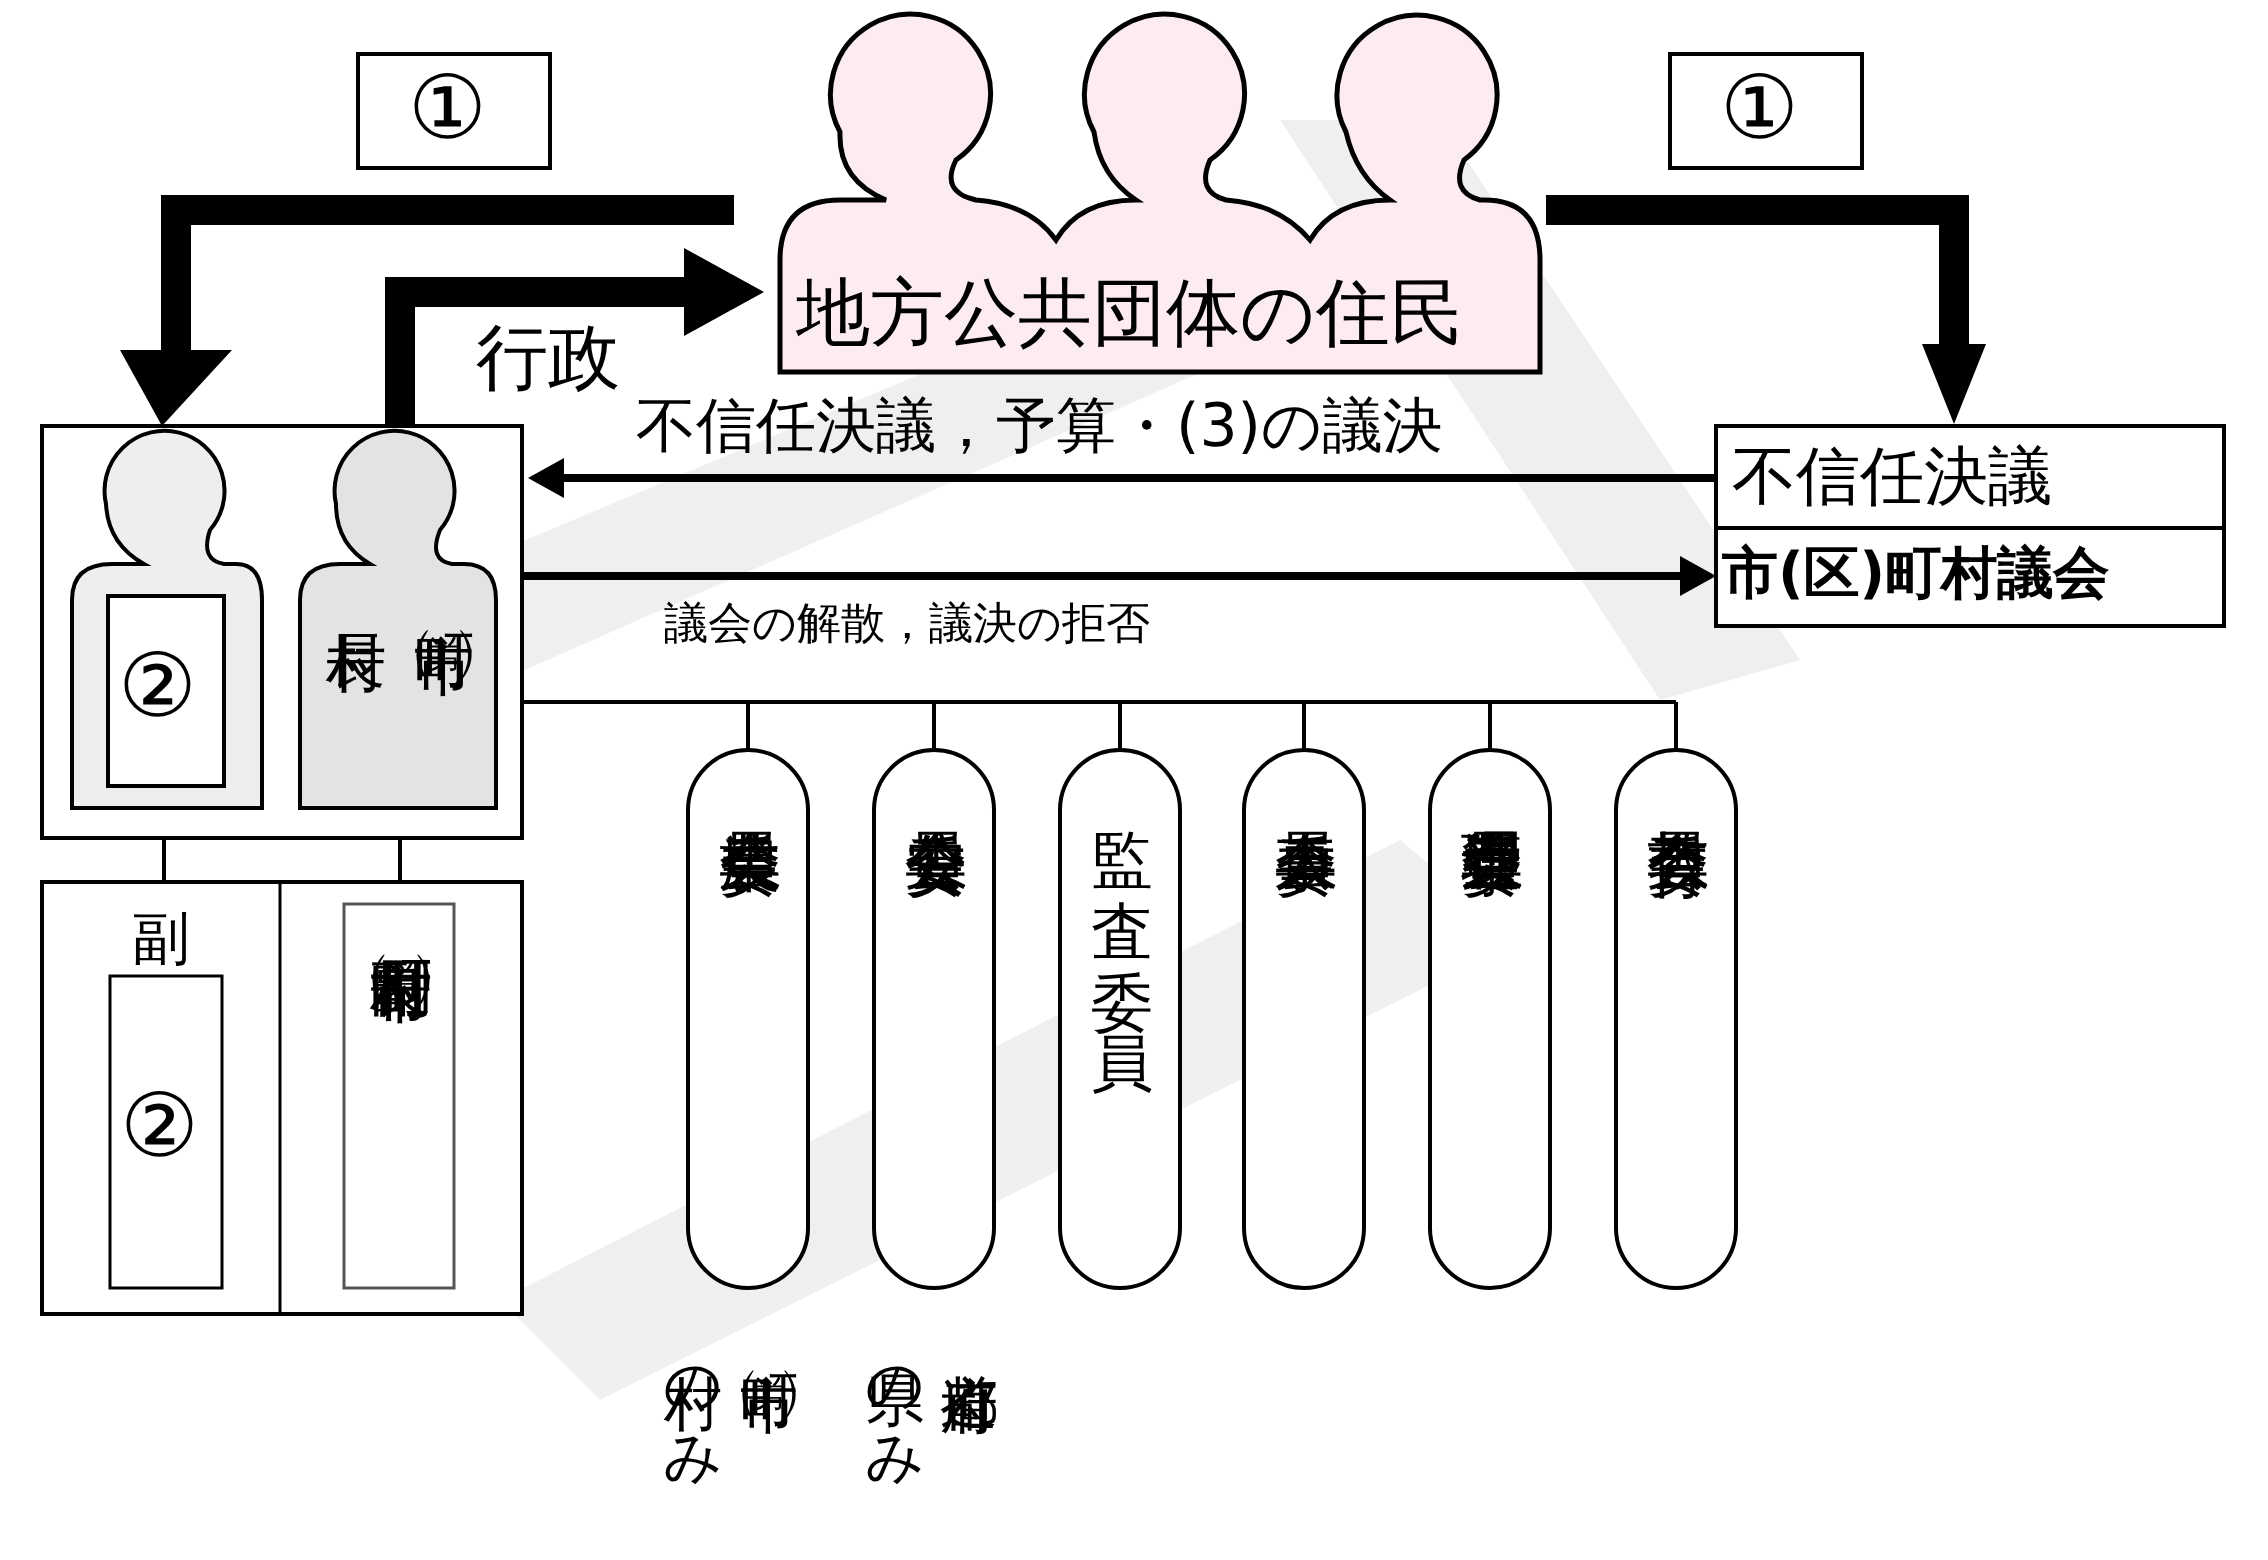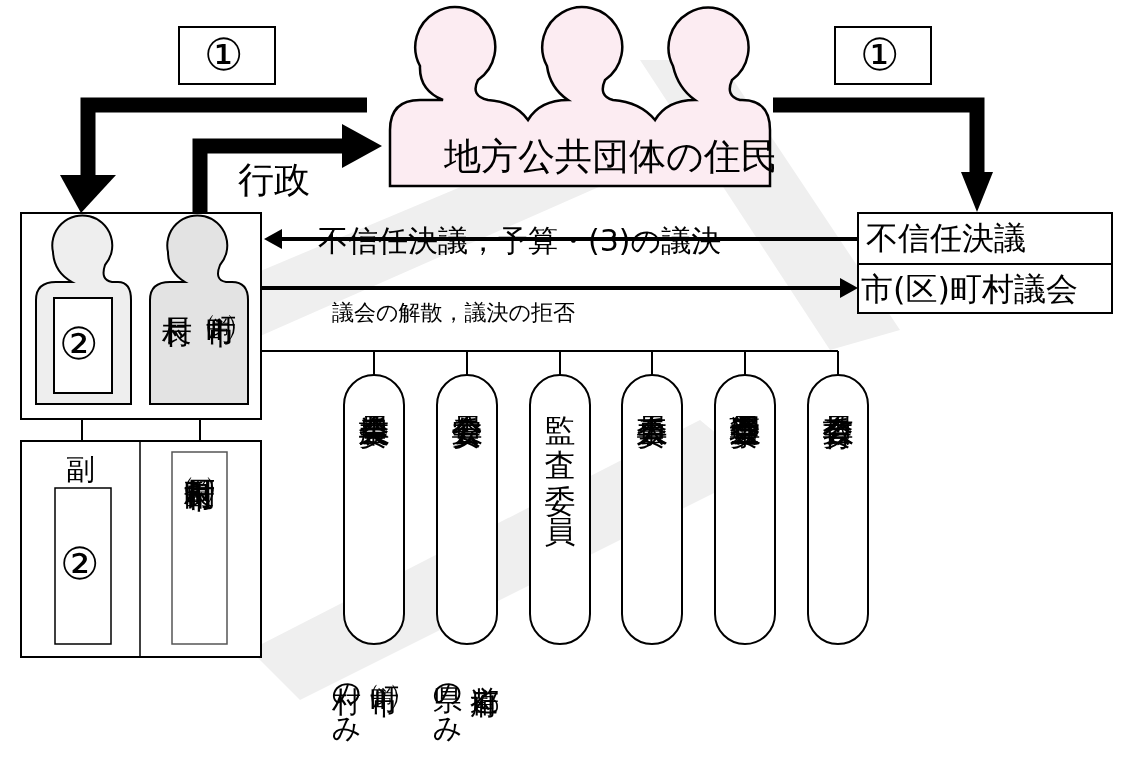--- a/index.html
+++ b/index.html
@@ -92,28 +92,28 @@
   <line x1="140" y1="441" x2="140" y2="657" stroke="#000" stroke-width="1.5"></line>
   <rect x="55" y="488" width="56" height="156" fill="#fff" stroke="#000" stroke-width="1.5"></rect>
   <rect x="172" y="452" width="55" height="192" fill="#fff" stroke="#555" stroke-width="1.5"></rect>
 </svg>
 
 <div class="t" style="left:204px;top:33px;font-size:44px;">①</div>
 <div class="t" style="left:860px;top:33px;font-size:44px;">①</div>
 <div class="t" style="left:59px;top:322px;font-size:44px;">②</div>
 <div class="t" style="left:60px;top:542px;font-size:44px;">②</div>
 
-<div class="t" style="left:398px;top:138px;font-size:37px;margin-left:46px;">地方公共団体の住民</div>
+<div class="t" style="left:398px;top:138px;font-size:37px;">地方公共団体の住民</div>
 
 <div class="t" style="left:238px;top:162px;font-size:36px;">行政</div>
-<div class="t" style="left:318px;top:199px;font-size:30px;margin-top:27px;">不信任決議，予算・(3)の議決</div>
+<div class="t" style="left:318px;top:199px;font-size:30px;">不信任決議，予算・(3)の議決</div>
 <div class="t" style="left:332px;top:302px;font-size:22px;">議会の解散，議決の拒否</div>
 
 <div class="t" style="left:866px;top:222px;font-size:32px;">不信任決議</div>
-<div class="t" style="left:861px;top:273px;font-size:32px;">市(区)町村議会</div>
+<div class="t" style="left:861px;top:273px;font-size:28px;font-weight:bold;">市(区)町村議会</div>
 
 <div class="v" style="left:206px;top:293px;font-size:30px;">市㈸町</div>
 <div class="v" style="left:162px;top:293px;font-size:30px;">村長</div>
 
 <div class="t" style="left:66px;top:455px;font-size:29px;">副</div>
 <div class="v" style="left:184px;top:455px;font-size:31px;letter-spacing:0px;">副市㈸町村長</div>
 
 <div id="committee-labels">
     <div class="v" style="font-size: 31px; left: 358.5px; top: 391px;">農業委員会</div>
     <div class="v" style="font-size: 31px; left: 451.5px; top: 391px;">公安委員会</div>

